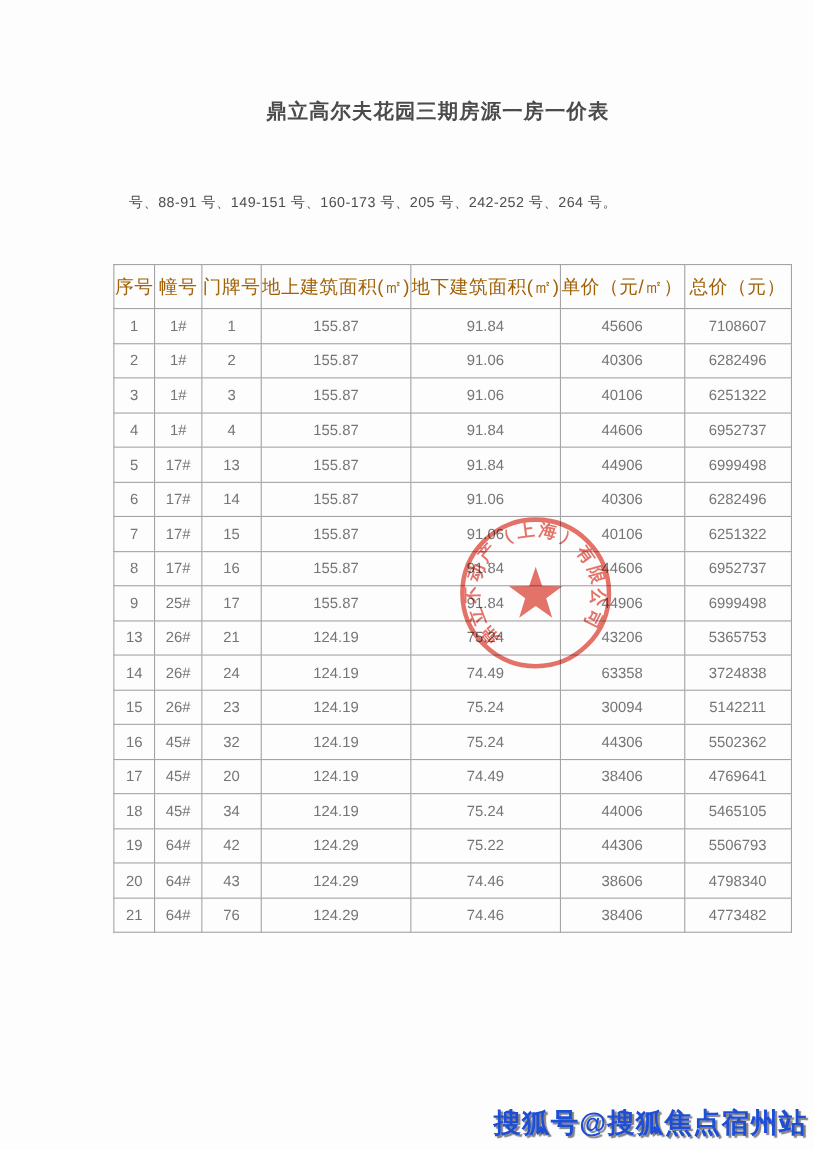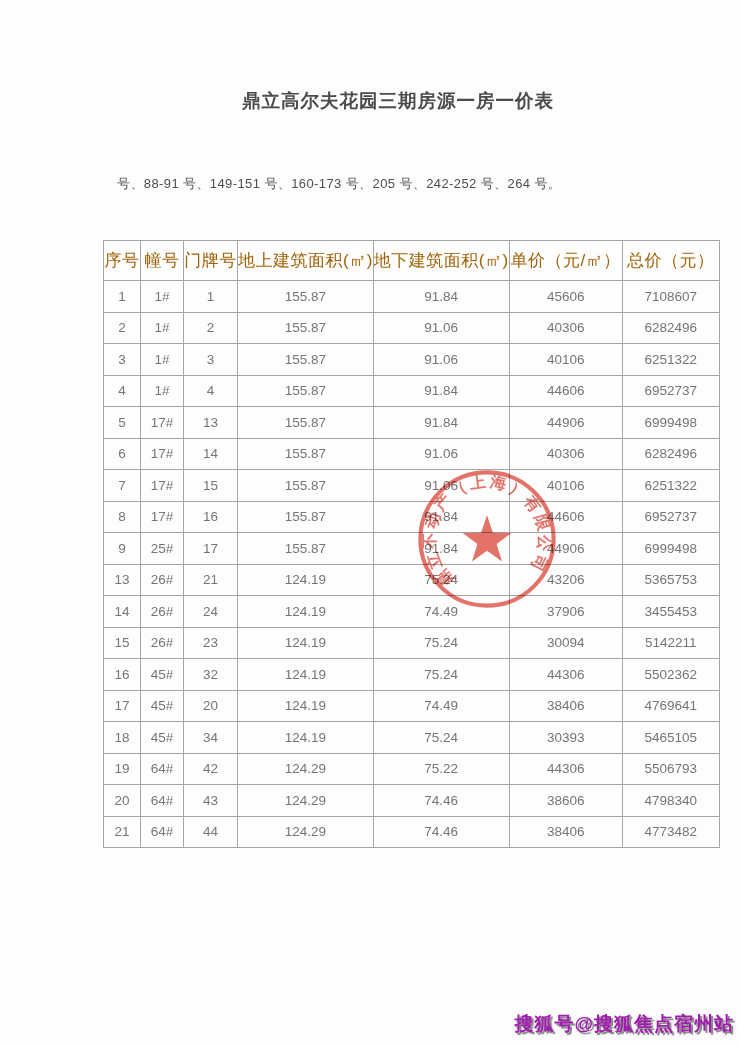--- a/index.html
+++ b/index.html
@@ -52,22 +52,22 @@
   col.c-total{width:97px;}
   .stamp{
     position:absolute;left:414px;top:466px;
     width:146px;height:146px;
     opacity:.82;
     mix-blend-mode:multiply;
     pointer-events:none;
   }
   .watermark{
     position:absolute;right:6px;bottom:9px;
-    font-size:19px;font-weight:bold;
-    color:#a21caf;
+    font-size:25px;font-weight:bold;
+    color:#1d4ed8;
     letter-spacing:1px;
     text-shadow:2px 2px 1px rgba(105,105,105,.85),-1px -1px 0 rgba(255,255,255,.9);
     white-space:nowrap;
   }
 </style>
 </head>
 <body>
 
 <div class="page">
 
@@ -186,22 +186,22 @@
       <td>75.24</td>
       <td>43206</td>
       <td>5365753</td>
     </tr>
         <tr>
       <td>14</td>
       <td>26#</td>
       <td>24</td>
       <td>124.19</td>
       <td>74.49</td>
-      <td>37906</td>
-      <td>3455453</td>
+      <td>63358</td>
+      <td>3724838</td>
     </tr>
         <tr>
       <td>15</td>
       <td>26#</td>
       <td>23</td>
       <td>124.19</td>
       <td>75.24</td>
       <td>30094</td>
       <td>5142211</td>
     </tr>
@@ -222,21 +222,21 @@
       <td>74.49</td>
       <td>38406</td>
       <td>4769641</td>
     </tr>
         <tr>
       <td>18</td>
       <td>45#</td>
       <td>34</td>
       <td>124.19</td>
       <td>75.24</td>
-      <td>30393</td>
+      <td>44006</td>
       <td>5465105</td>
     </tr>
         <tr>
       <td>19</td>
       <td>64#</td>
       <td>42</td>
       <td>124.29</td>
       <td>75.22</td>
       <td>44306</td>
       <td>5506793</td>
@@ -246,21 +246,21 @@
       <td>64#</td>
       <td>43</td>
       <td>124.29</td>
       <td>74.46</td>
       <td>38606</td>
       <td>4798340</td>
     </tr>
         <tr>
       <td>21</td>
       <td>64#</td>
-      <td>44</td>
+      <td>76</td>
       <td>124.29</td>
       <td>74.46</td>
       <td>38406</td>
       <td>4773482</td>
     </tr>
       </tbody>
   </table>
 
   <div class="stamp">
     <svg viewBox="0 0 160 160" width="146" height="146">

